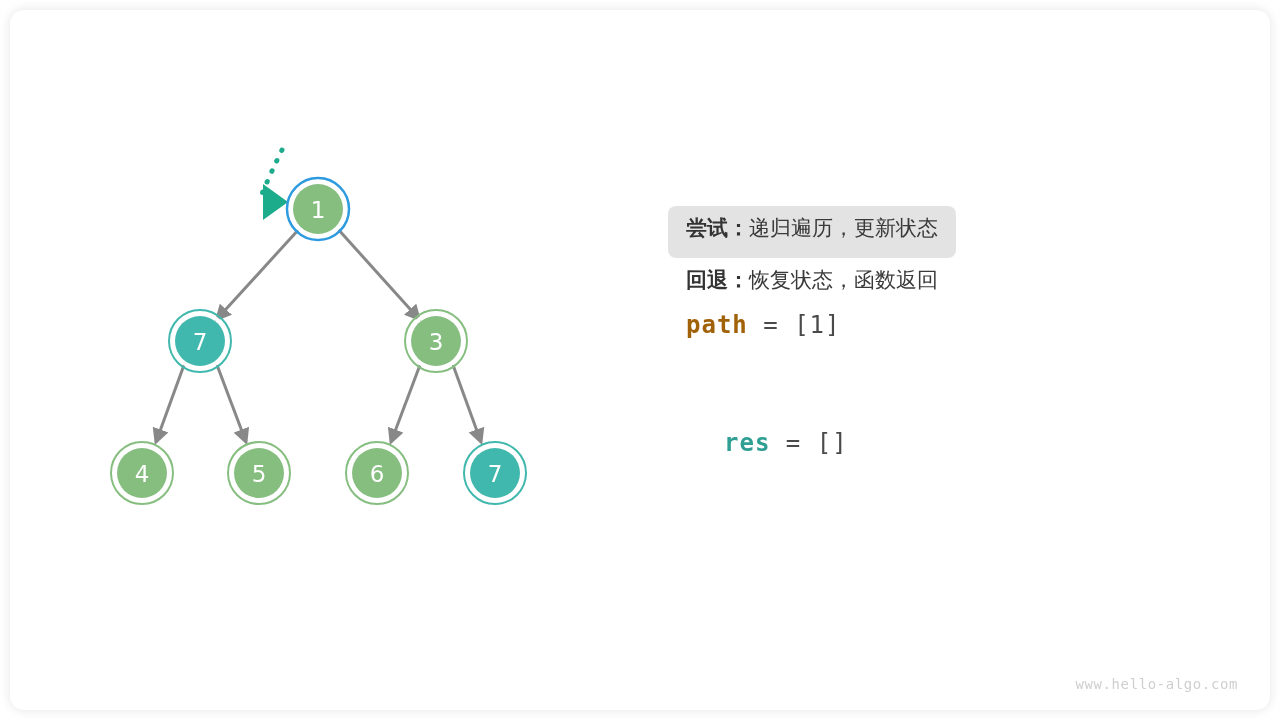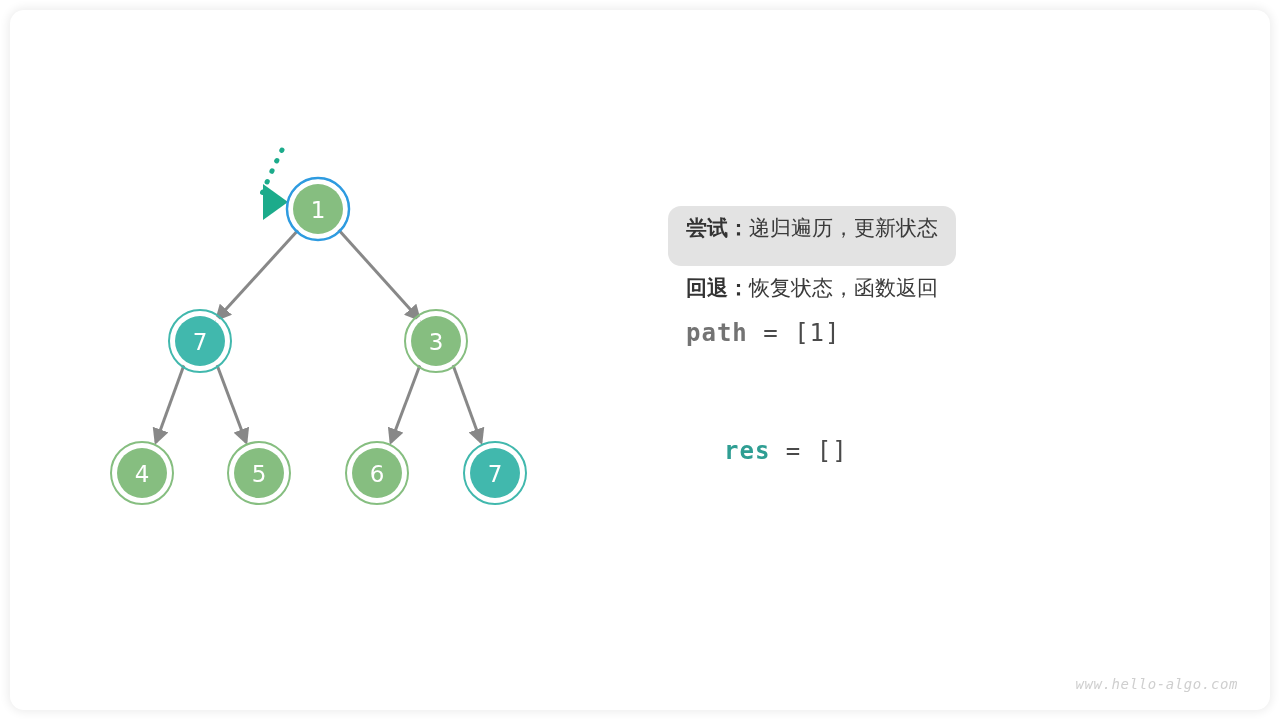--- a/index.html
+++ b/index.html
@@ -55,63 +55,62 @@
   .txt-line {
     font-family: "DejaVu Sans", "Liberation Sans", sans-serif;
     font-size: 21px;
     color: #3a3a3a;
     line-height: 44px;
     height: 44px;
     white-space: nowrap;
   }
   .txt-line.highlight {
     background: #e3e3e3;
-    border-radius: 13px;
+    border-radius: 8px;
     display: inline-block;
-    padding: 0 18px 16px 18px;
+    padding: 0 18px 8px 18px;
     margin-left: -18px;
   }
   .txt-line.plain {
     padding: 0 18px 0 18px;
     margin-left: -18px;
   }
   .lbl-bold {
     font-weight: bold;
     color: #333333;
   }
   .code-line {
     font-family: "DejaVu Sans Mono", "Liberation Mono", monospace;
     font-size: 24px;
     color: #4a4a4a;
     line-height: 46px;
     height: 46px;
     white-space: pre;
     letter-spacing: 1px;
   }
   .kw-path {
-    color: #737373;
+    color: #a16207;
     font-weight: bold;
     text-align: center;
   }
   .kw-res {
     color: #2f9e93;
     font-weight: bold;
     margin-left: 38px;
   }
   .spacer-gap { height: 72px; }
   
   #watermark {
     position: absolute;
     right: 42px;
     bottom: 28px;
     font-family: "DejaVu Sans Mono", "Liberation Mono", monospace;
     font-size: 14px;
     color: #cfcfcf;
     letter-spacing: 0.6px;
-    font-style: italic;
   }
 </style>
 </head>
 <body>
 
 <div id="stage">
 
   <div id="card"></div>
 
   <svg id="tree-svg" viewBox="0 0 560 420">

